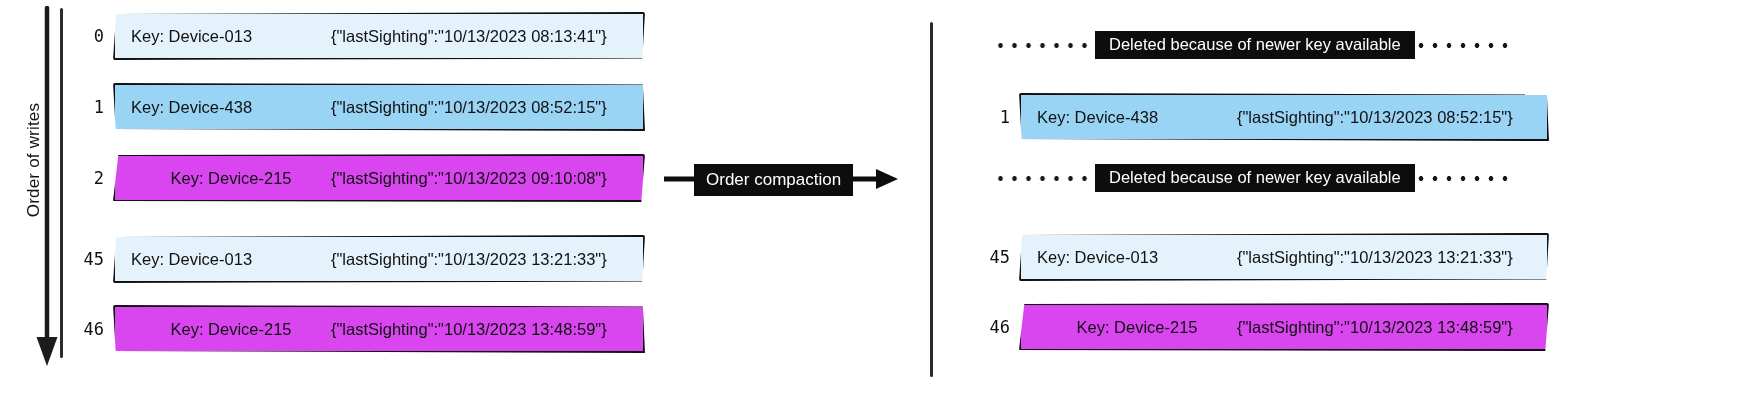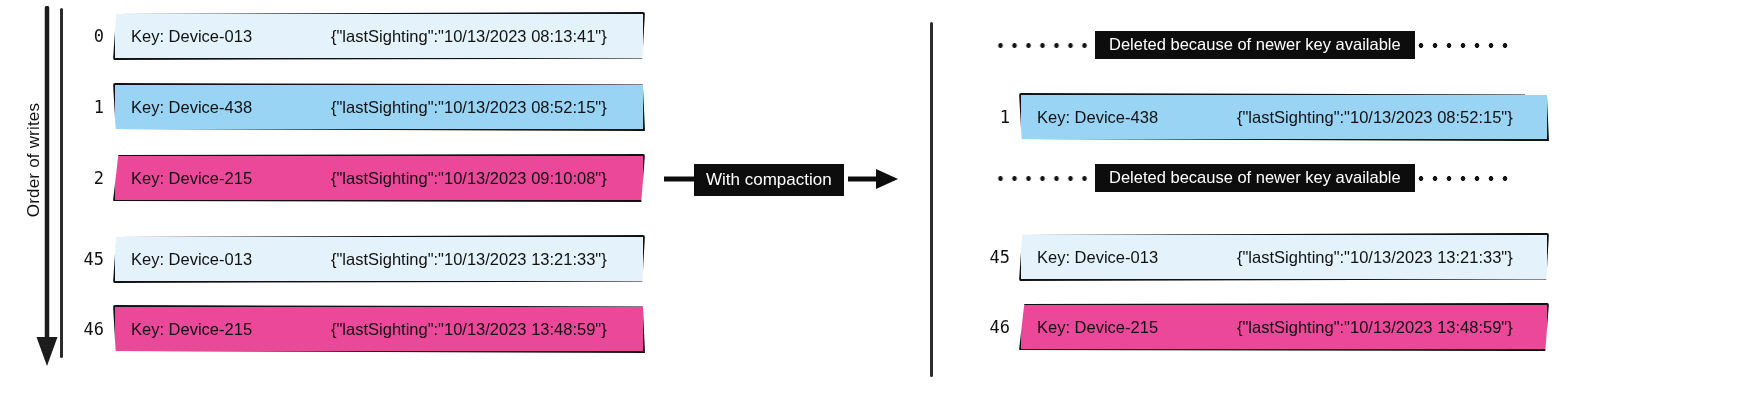--- a/index.html
+++ b/index.html
@@ -67,21 +67,21 @@
     flex:0 0 auto;
   }
   .rec-val{
     font-size:16.5px;color:#111;white-space:nowrap;
     flex:0 0 auto;
   }
 
   
   .c-light{background:#e4f3fb;}
   .c-blue {background:#9ad4f5;}
-  .c-lilac{background:#ec4899;}
+  .c-lilac{background:#d946ef;text-align:center;}
 
   
   #compaction-group{position:absolute;left:0;top:0;}
   .blacklabel{
     position:absolute;
     background:#0d0d0d;color:#ffffff;
     font-size:17px;
     display:flex;align-items:center;justify-content:center;
     white-space:nowrap;
     padding:0 12px;
@@ -158,21 +158,21 @@
     </div>
   </div>
 </div>
 
 <div id="compaction-group">
   <svg style="position:absolute;left:662px;top:162px;" width="240" height="34" viewBox="0 0 240 34" xmlns="http://www.w3.org/2000/svg">
     <line x1="2" y1="17" x2="122" y2="17" stroke="#0d0d0d" stroke-width="5"></line>
     <line x1="186" y1="17" x2="222" y2="17" stroke="#0d0d0d" stroke-width="5"></line>
     <polygon points="236,17 214,7 214,27" fill="#0d0d0d"></polygon>
   </svg>
-  <div class="blacklabel" id="compaction-label" style="left:694px;top:164px;height:32px;">With compaction</div>
+  <div class="blacklabel" id="compaction-label" style="left:694px;top:164px;height:32px;">Order compaction</div>
 </div>
 
 <div class="panel" id="right-panel">
   <div class="divider"></div>
 
   <div class="deleted-row" style="left:60px;top:30px;">
     <div class="dotline" style="width:105px;"></div>
     <div class="deleted-badge">Deleted because of newer key available</div>
     <div class="dotline" style="width:96px;"></div>
   </div>

